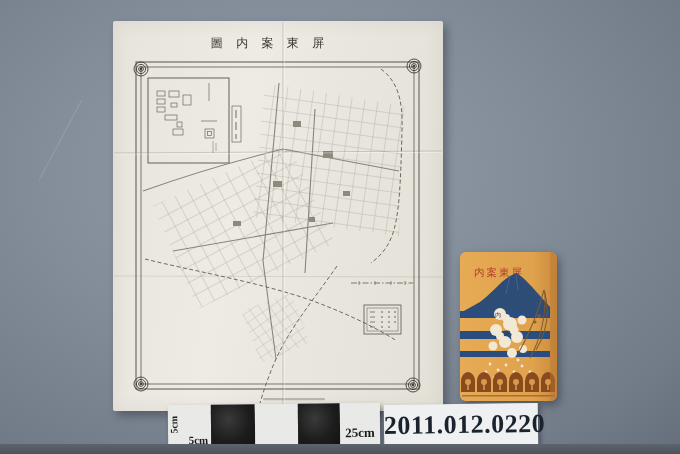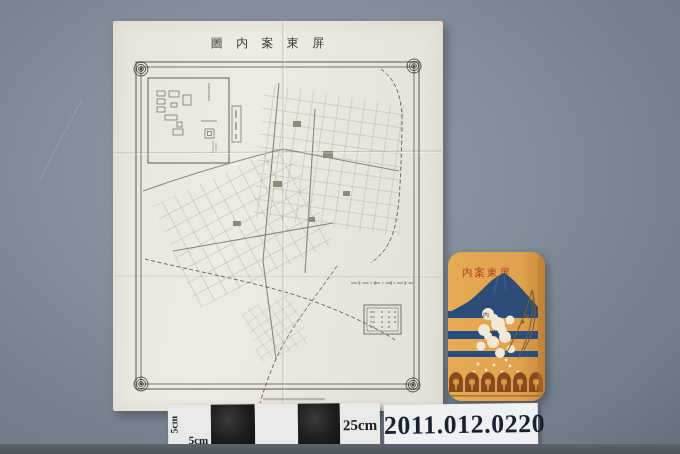--- a/index.html
+++ b/index.html
@@ -11,34 +11,34 @@
   .scratch{position:absolute;background:rgba(220,225,230,.18);transform:rotate(28deg);}
 
   
   .map-paper{position:absolute;left:113px;top:9px;width:330px;height:390px;
     background:linear-gradient(100deg,#e7e4dc 0%,#eeebe4 38%,#e9e6df 62%,#e3e0d7 100%);
     box-shadow:4px 5px 9px rgba(20,25,35,.35), inset 0 0 18px rgba(120,115,100,.12);
     border-radius:2px;margin-top:12px;}
   .map-paper svg{display:block;}
 
   
-  .booklet{position:absolute;left:448px;top:252px;width:97px;height:149px;
-    box-shadow:3px 4px 8px rgba(20,25,35,.4);border-radius:14px;overflow:hidden;}
+  .booklet{position:absolute;left:460px;top:252px;width:97px;height:149px;
+    box-shadow:3px 4px 8px rgba(20,25,35,.4);border-radius:6px;overflow:hidden;}
   .booklet svg{display:block;}
 
   
   .scalebar{position:absolute;left:168px;top:404px;width:212px;height:43px;display:flex;
     transform:rotate(-0.7deg);box-shadow:2px 3px 5px rgba(15,18,24,.45);}
   .seg{height:100%;position:relative;}
   .seg.white{background:linear-gradient(#eceend,#e9eae8 30%,#dfe0dd);background-color:#e9eae8;}
   .seg.black{background:radial-gradient(ellipse at 40% 35%, #3a3a3a 0%, #1d1d1d 55%, #121212 100%);}
   .scale-txt{font-family:"Liberation Serif",serif;font-weight:bold;color:#1c1c1c;}
   .v5{position:absolute;left:-3px;top:14px;font-size:10px;transform:rotate(-90deg);}
   .h5{position:absolute;right:3px;bottom:2px;font-size:11px;}
-  .t25{position:absolute;left:0;right:0;bottom:12px;text-align:center;font-size:15px;}
+  .t25{position:absolute;left:0;right:0;bottom:5px;text-align:center;font-size:13px;}
 
   
   .catalog-label{position:absolute;left:384px;top:404px;width:154px;height:42px;
     background:#eef0f1;transform:rotate(-0.8deg);box-shadow:2px 3px 5px rgba(15,18,24,.45);
     font-family:"Liberation Serif",serif;font-weight:bold;font-size:26px;letter-spacing:.5px;
     color:#1a222e;text-align:center;line-height:42px;}
 </style>
 </head>
 <body>
 

